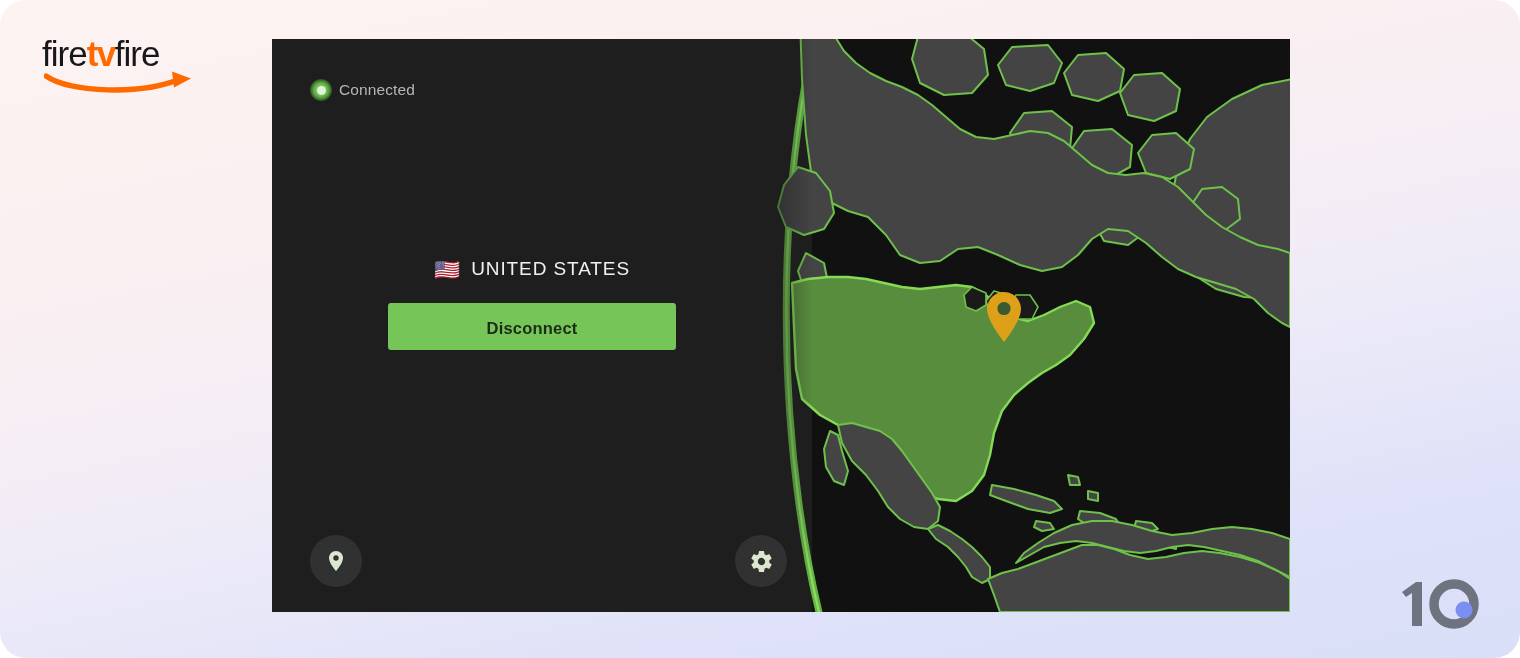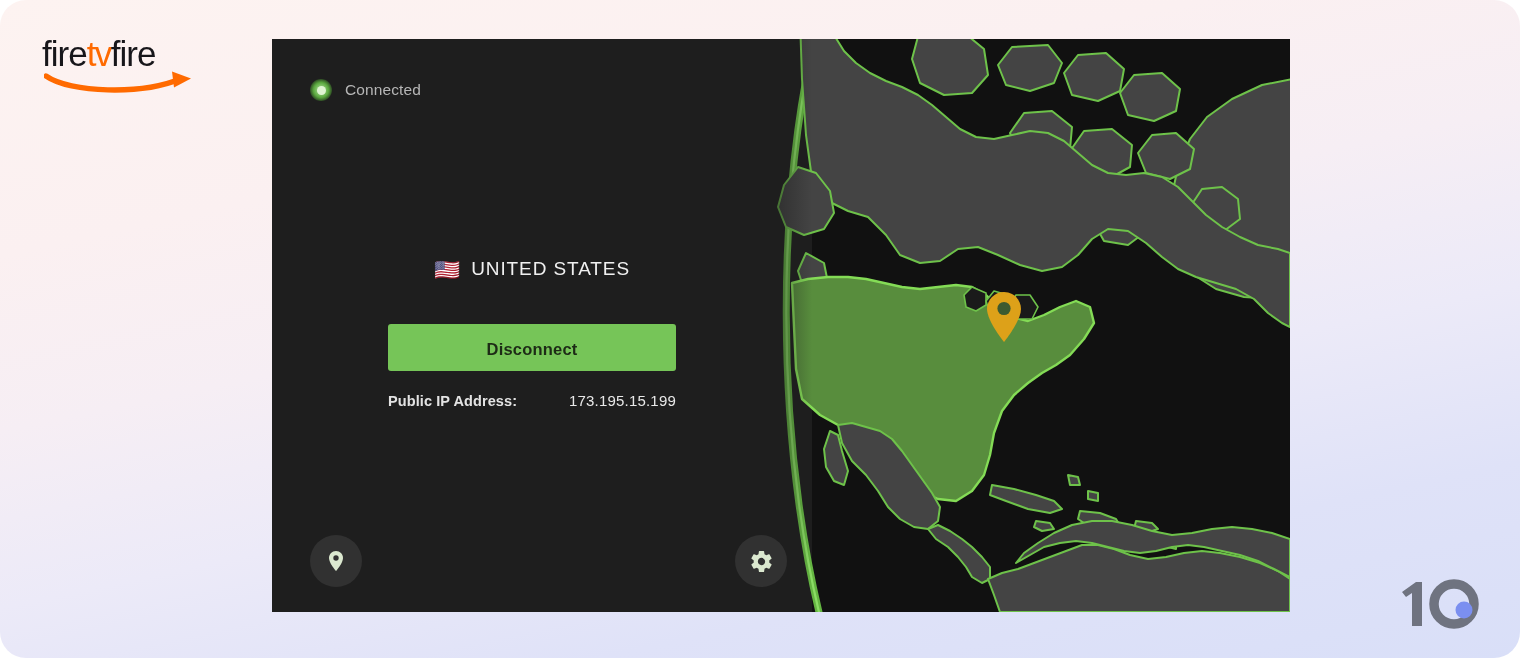--- a/index.html
+++ b/index.html
@@ -39,21 +39,21 @@
   }
   .brand-wordmark {
     font-family: "Liberation Sans", sans-serif;
     font-size: 35px;
     font-weight: 400;
     letter-spacing: -1.0px;
     line-height: 1;
     white-space: nowrap;
   }
   .wm-fire { color: #17161a; }
-  .wm-tv { color: #ff6a00; font-weight: 400; letter-spacing: -1.5px; }
+  .wm-tv { color: #ff6a00; font-weight: 700; letter-spacing: -1.5px; }
   .wm-stick { color: #17161a; }
   .brand-smile {
     position: absolute;
     left: 2px;
     top: 34px;
     width: 160px;
     height: 26px;
   }
 
   
@@ -83,21 +83,21 @@
     pointer-events: none;
   }
 
   
   .status-row {
     position: absolute;
     left: 38px;
     top: 40px;
     display: flex;
     align-items: center;
-    gap: 13px;
+    gap: 7px;
   }
   .status-dot-wrap {
     position: relative;
     width: 22px;
     height: 22px;
     display: flex;
     align-items: center;
     justify-content: center;
   }
   .status-dot-glow {
@@ -149,21 +149,20 @@
     background: #76c558;
     border: none;
     border-radius: 3px;
     color: #1d2b16;
     font-family: "Liberation Sans", sans-serif;
     font-size: 16.5px;
     font-weight: 700;
     letter-spacing: 0.2px;
     cursor: pointer;
     padding: 16px;
-    margin-top: 21px;
   }
 
   
   .info-block {
     position: absolute;
     left: 116px;
     top: 353px;
     width: 288px;
   }
   .info-row {
@@ -361,24 +360,20 @@
     </div>
 
     <div class="country-row">
       <span class="country-flag">🇺🇸</span>
       <span class="country-name">UNITED STATES</span>
     </div>
 
     <button class="disconnect-btn">Disconnect</button>
 
     <div class="info-block">
-      <div class="info-row">
-        <span class="info-label">Public IP Address:</span>
-        <span class="info-value">173.195.15.199</span>
-      </div>
     </div>
 
     <button class="circle-btn btn-location">
       <svg viewBox="0 0 24 24" width="24" height="24">
         <path d="M12,2 C8.1,2 5,5.1 5,9 C5,14.2 12,22 12,22 C12,22 19,14.2 19,9 C19,5.1 15.9,2 12,2 Z" fill="#dbe8cf"></path>
         <circle cx="12" cy="9" r="2.7" fill="#313131"></circle>
       </svg>
     </button>
 
     <button class="circle-btn btn-settings">

